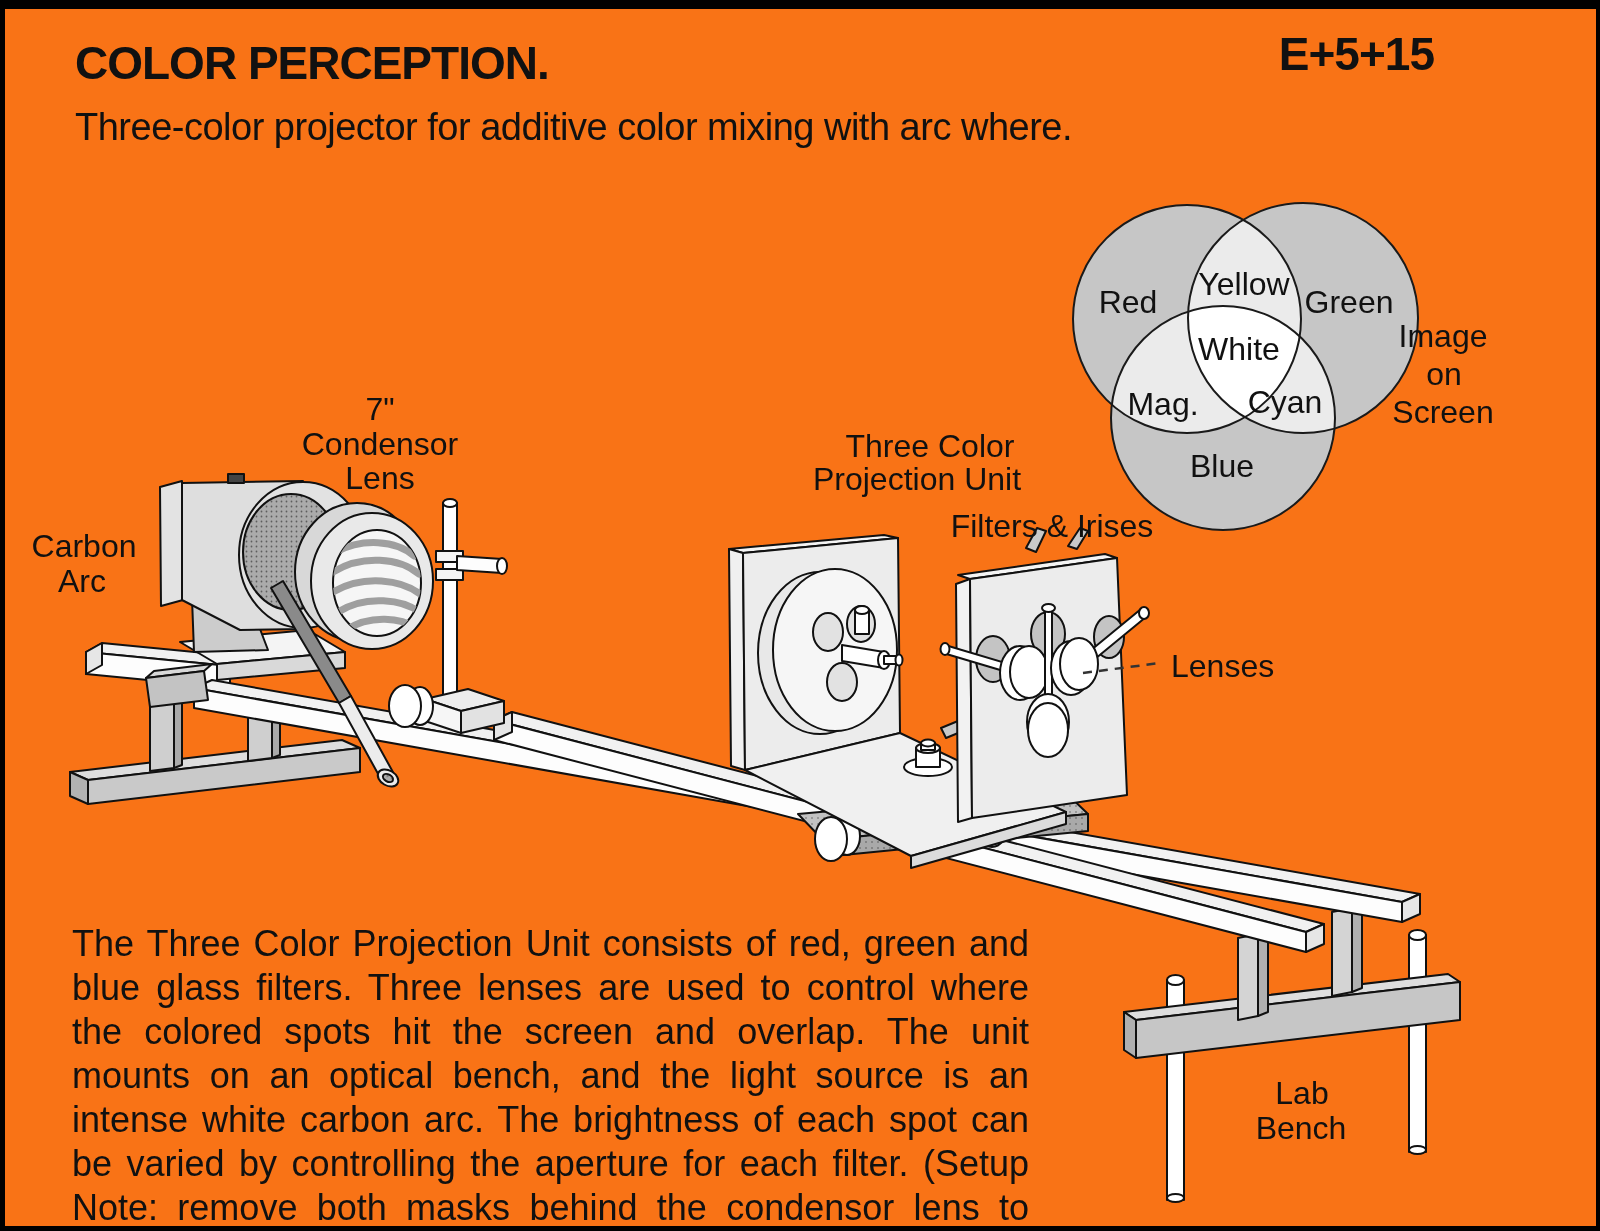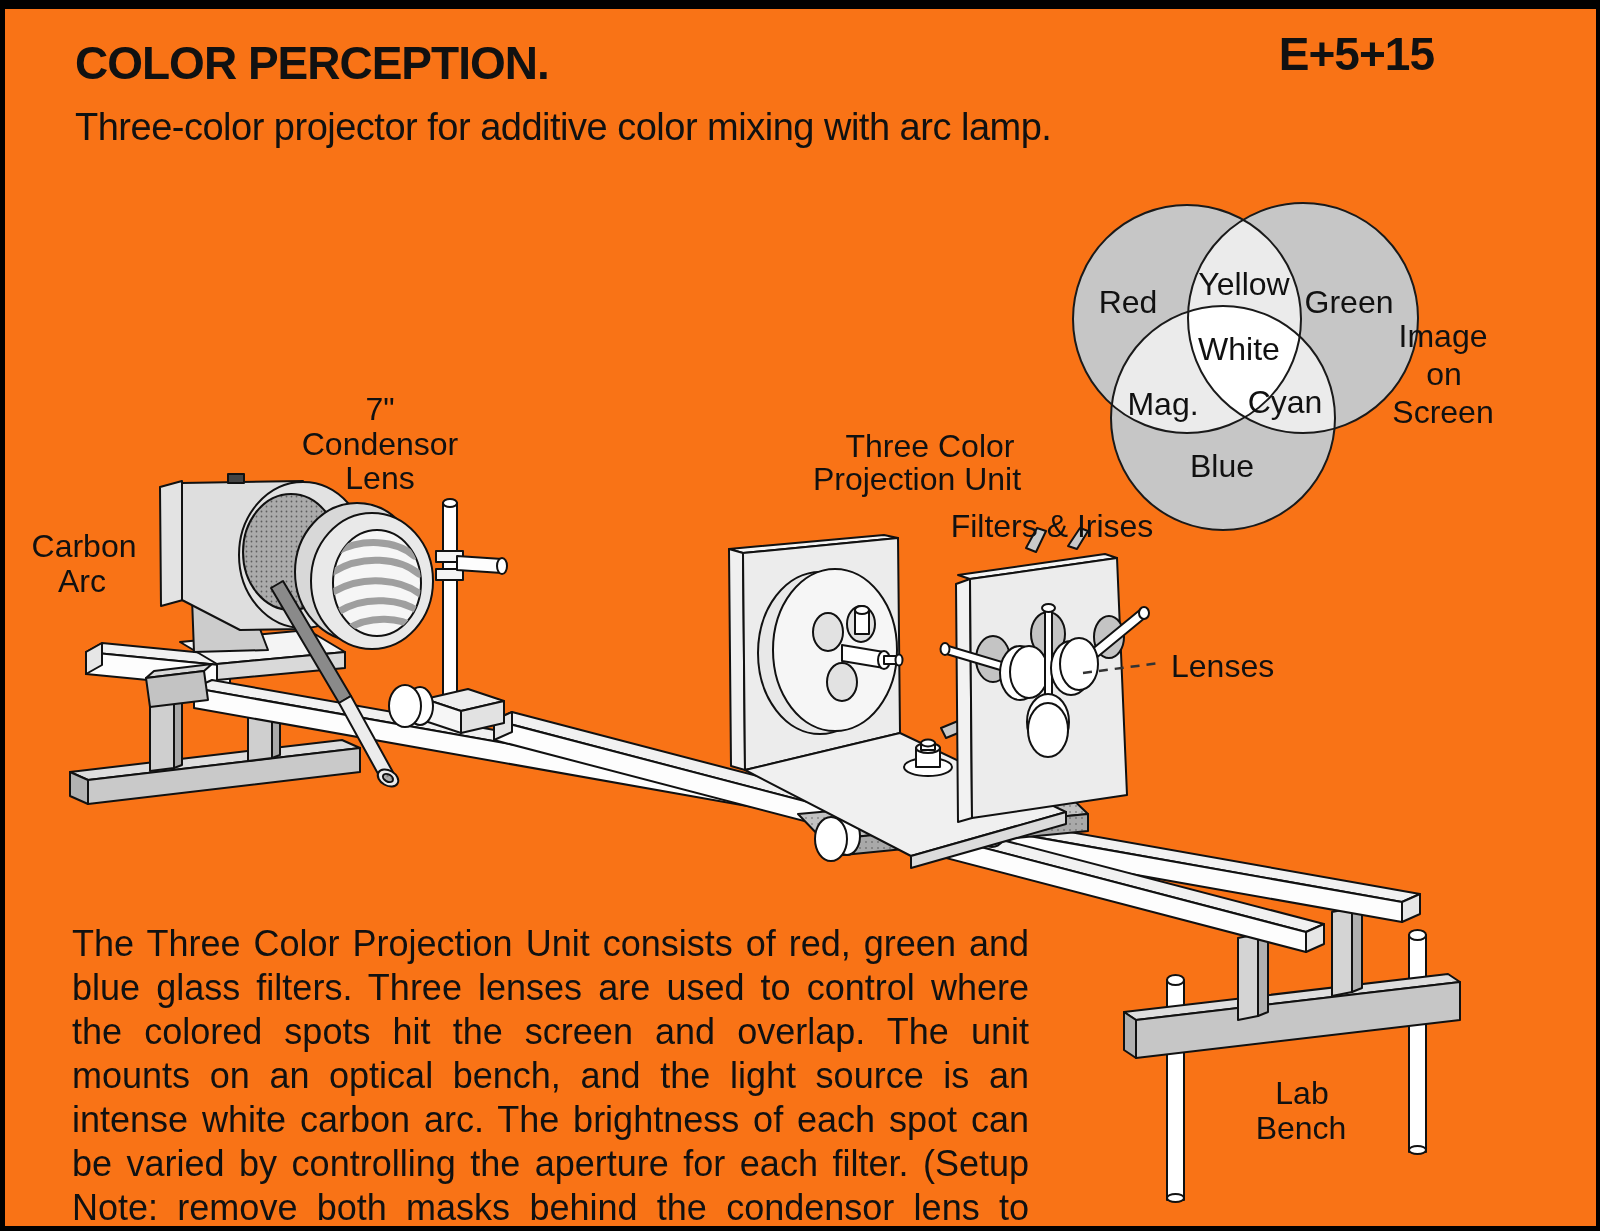--- a/index.html
+++ b/index.html
@@ -42,21 +42,21 @@
   .lbl{font-size:32px;}
   .lbl-mid{text-anchor:middle;}
 </style>
 </head>
 <body>
 
 <div class="page">
 
   <div class="page-title">COLOR PERCEPTION.</div>
   <div class="catalog-code">E+5+15</div>
-  <div class="subtitle">Three-color projector for additive color mixing with arc lamp.</div>
+  <div class="subtitle">Three-color projector for additive color mixing with arc where.</div>
 
   <svg class="diagram" width="1600" height="1231" viewBox="0 0 1600 1231">
     <defs>
       <clipPath id="cR">
           <circle cx="1187" cy="319" r="114"></circle>
         </clipPath>
       <clipPath id="cG">
           <circle cx="1303" cy="318" r="115"></circle>
         </clipPath>
       <clipPath id="cLens">

